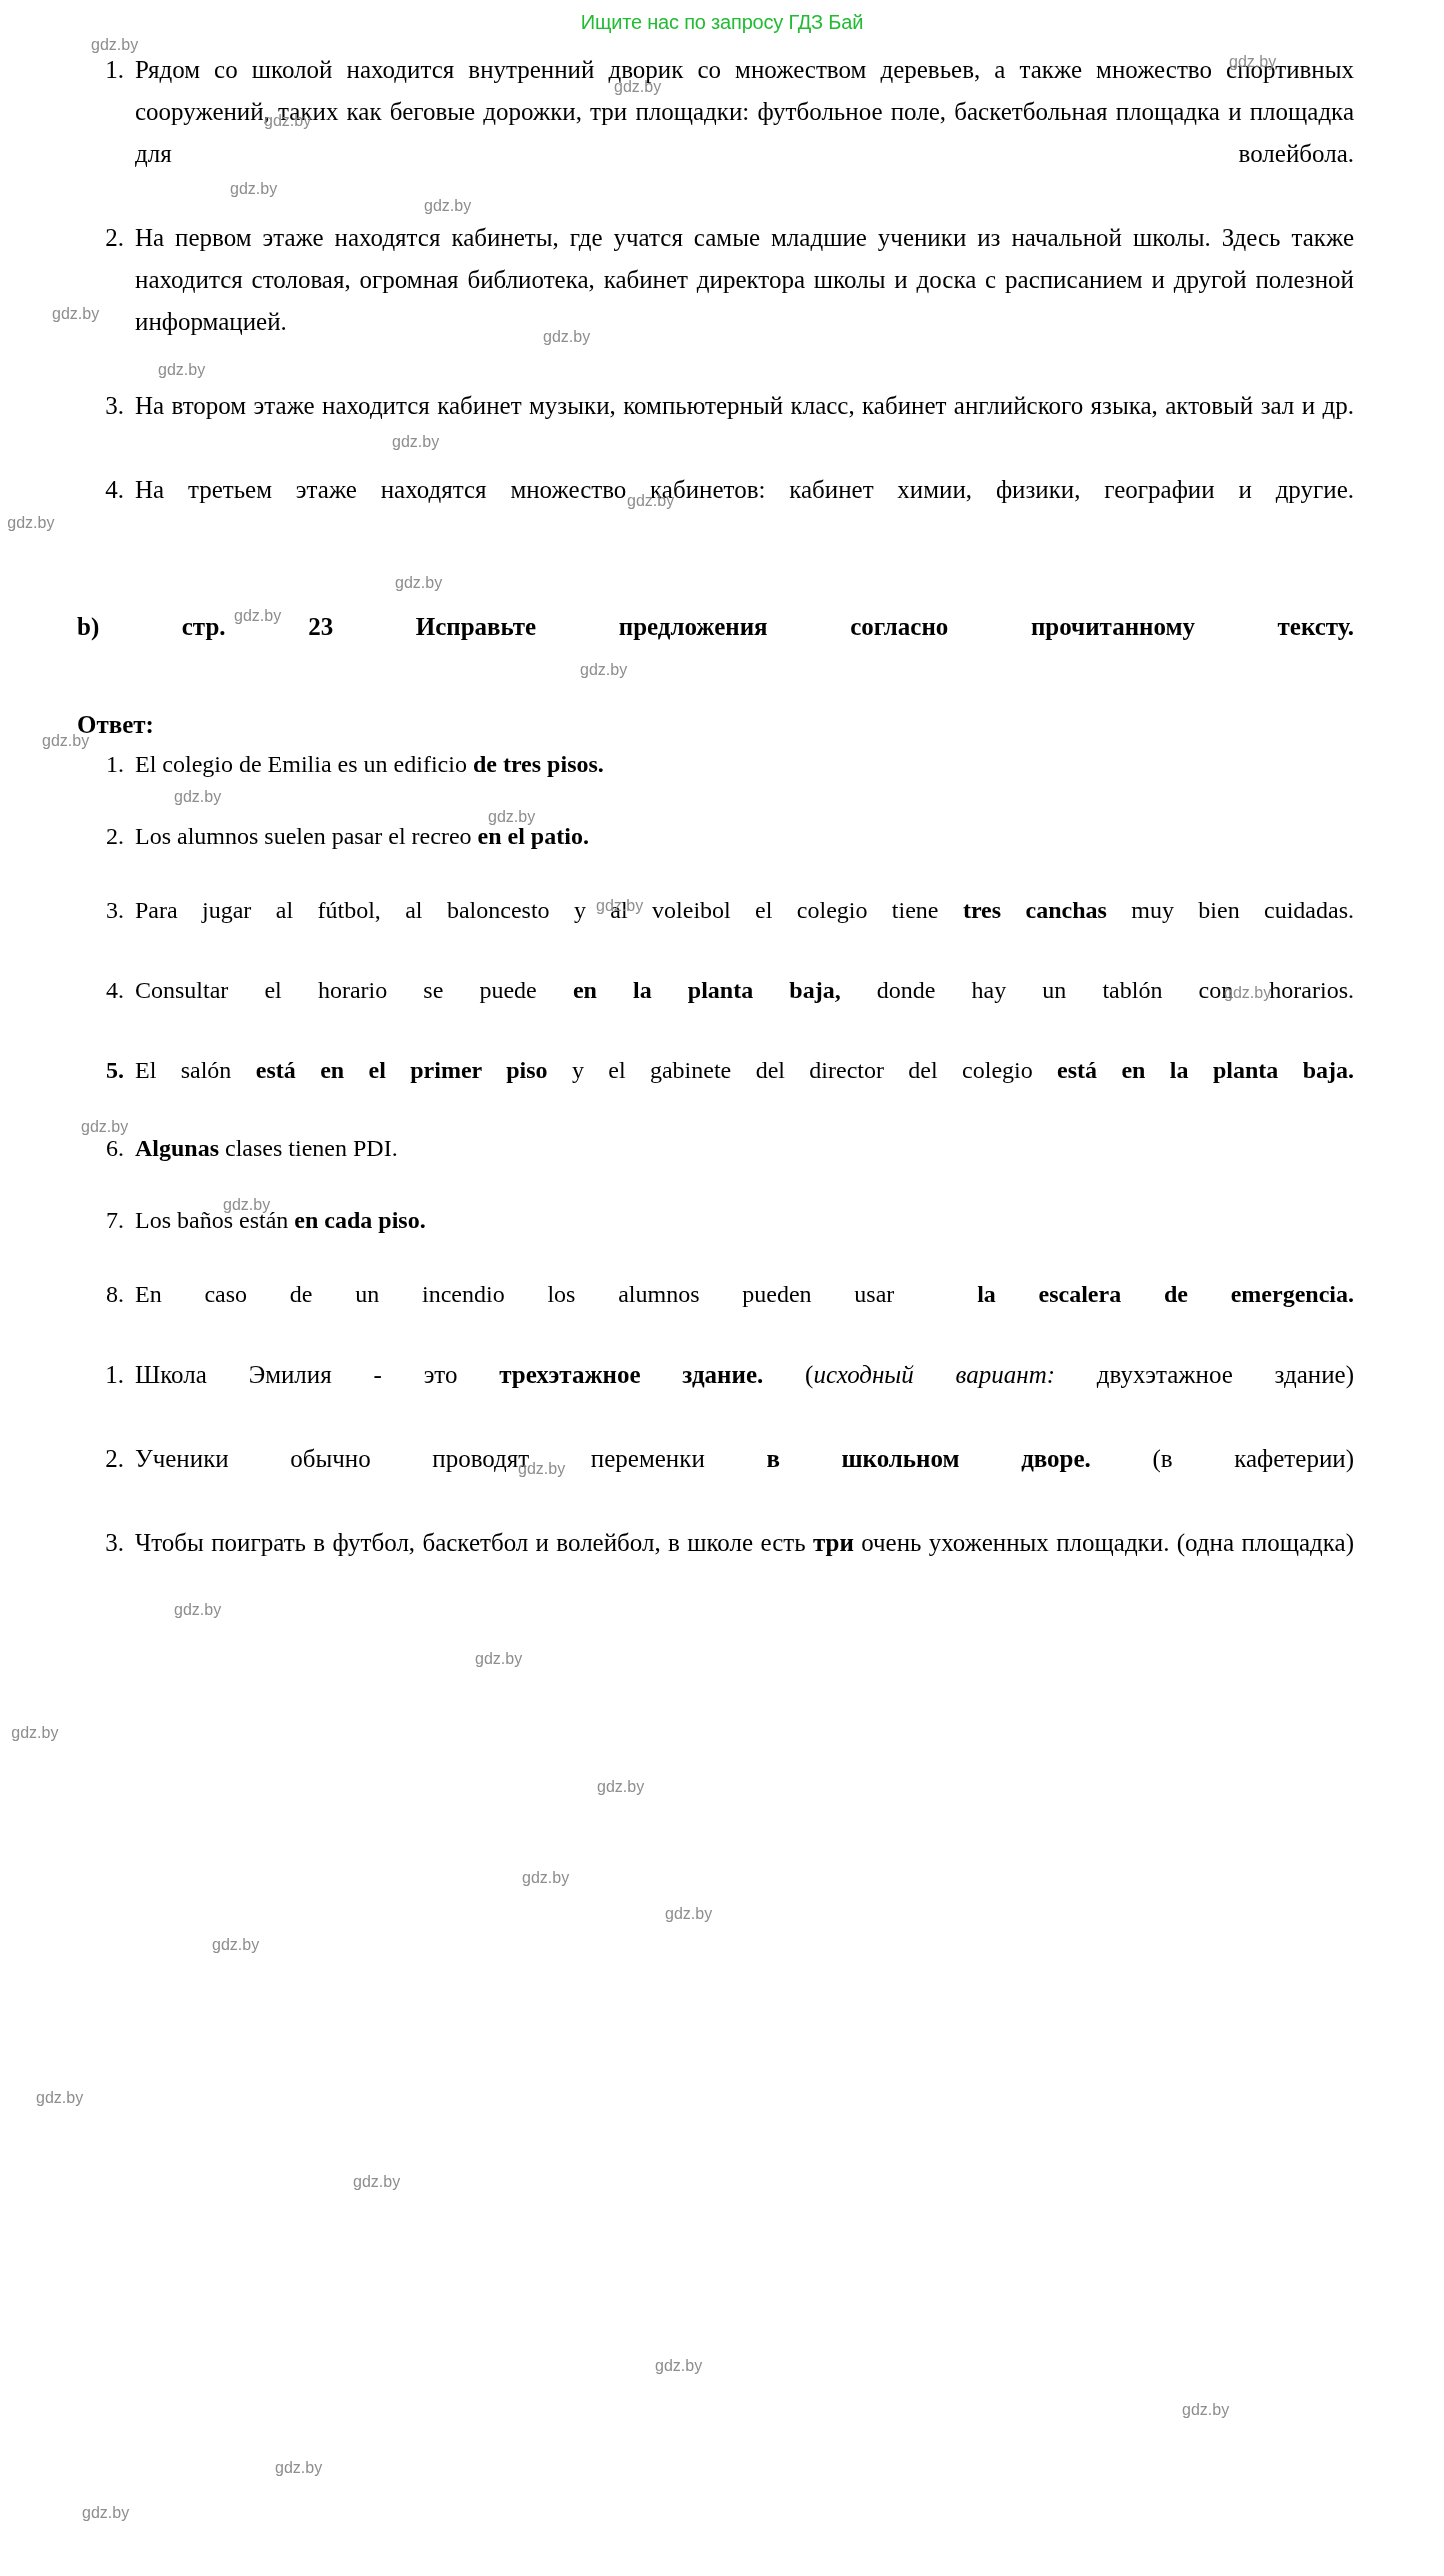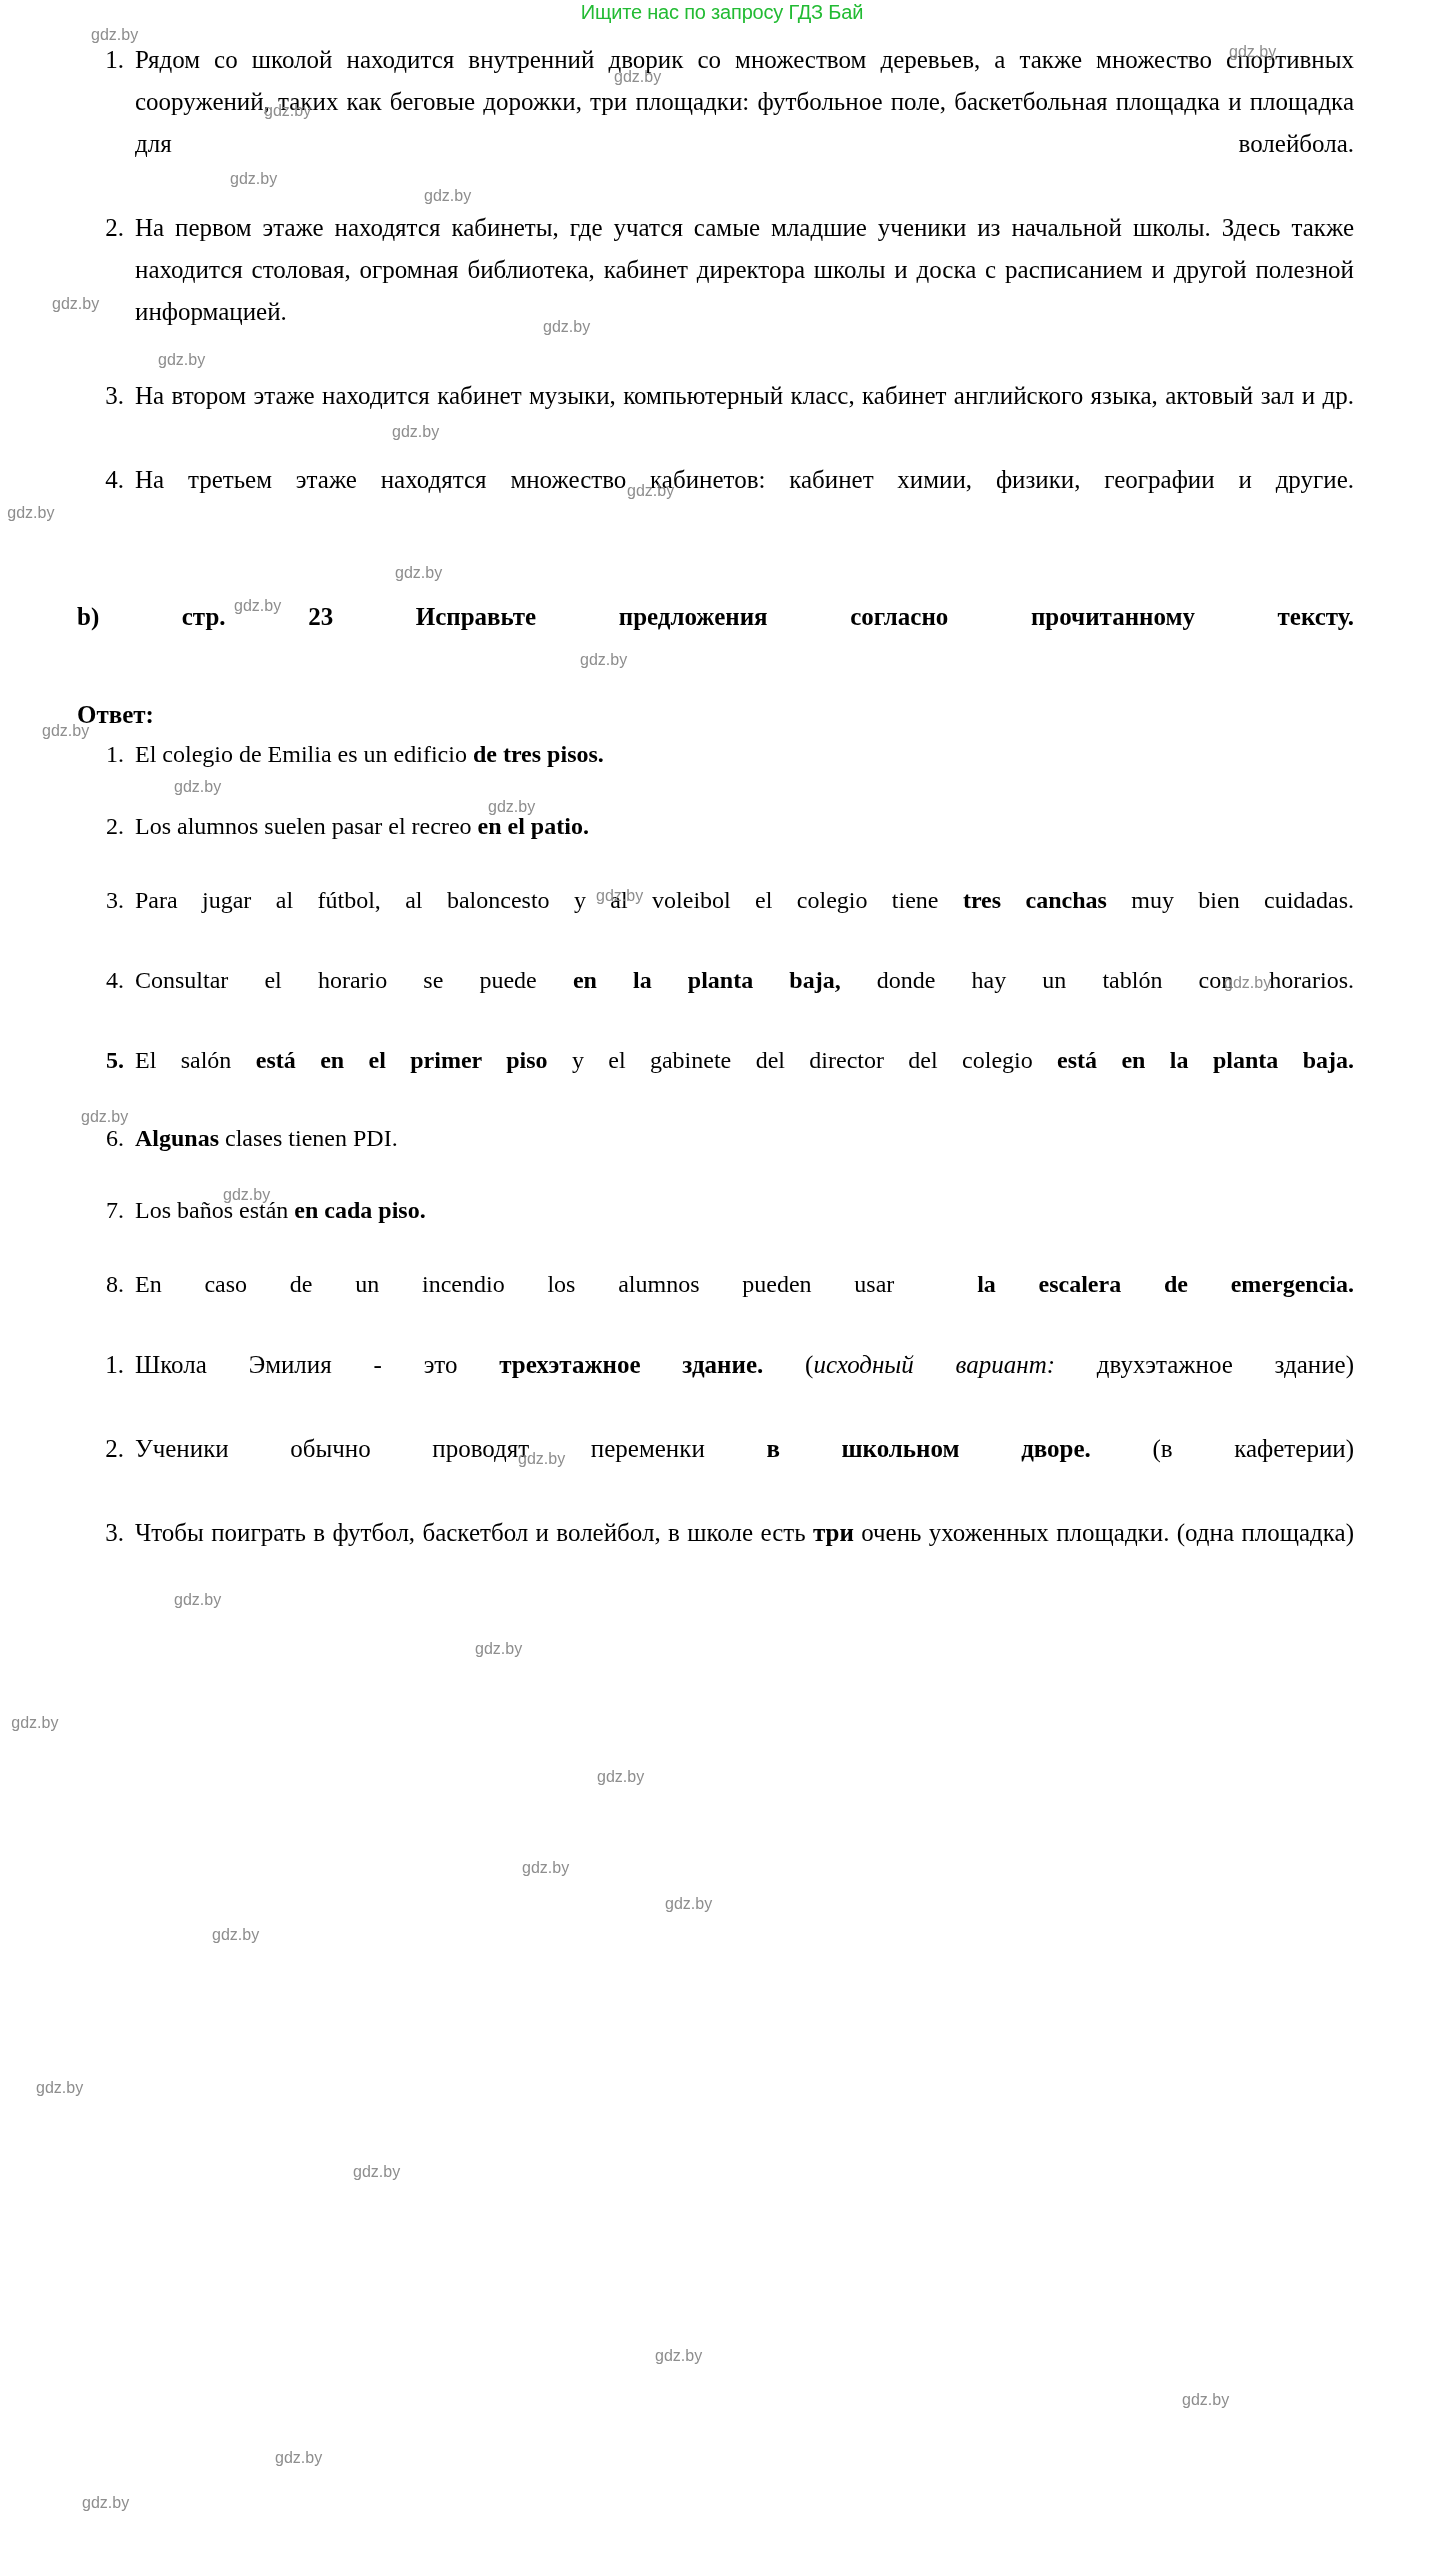--- a/index.html
+++ b/index.html
@@ -28,21 +28,21 @@
     font-size: 20px;
     line-height: 24px;
     color: #22bb33;
     letter-spacing: -0.2px;
     white-space: nowrap;
   }
 
   
   .page {
     position: absolute;
-    top: 0;
+    top: 10px;
     left: 0;
     width: 1444px;
     height: 2004px;
   }
 
   .content {
     position: absolute;
     left: 77px;
     top: 39px;
     width: 1277px;

